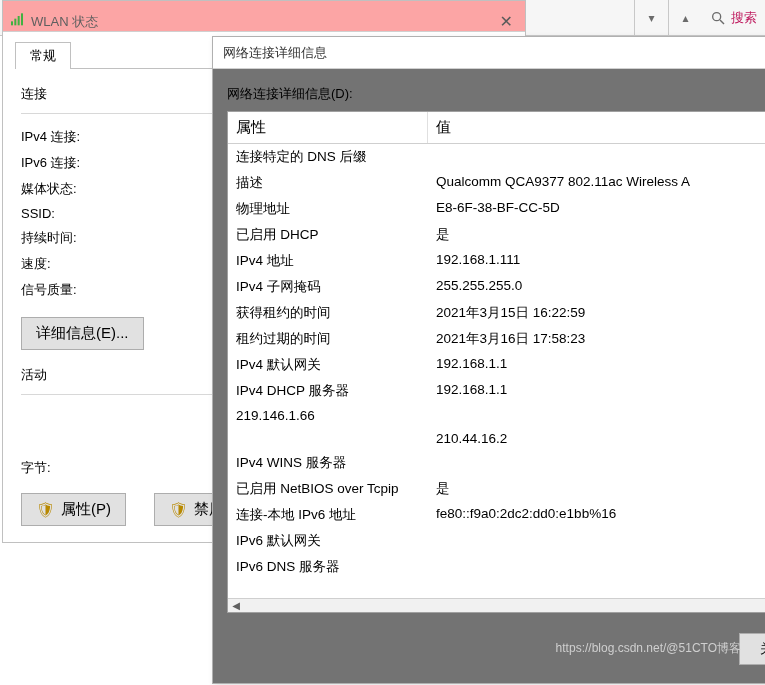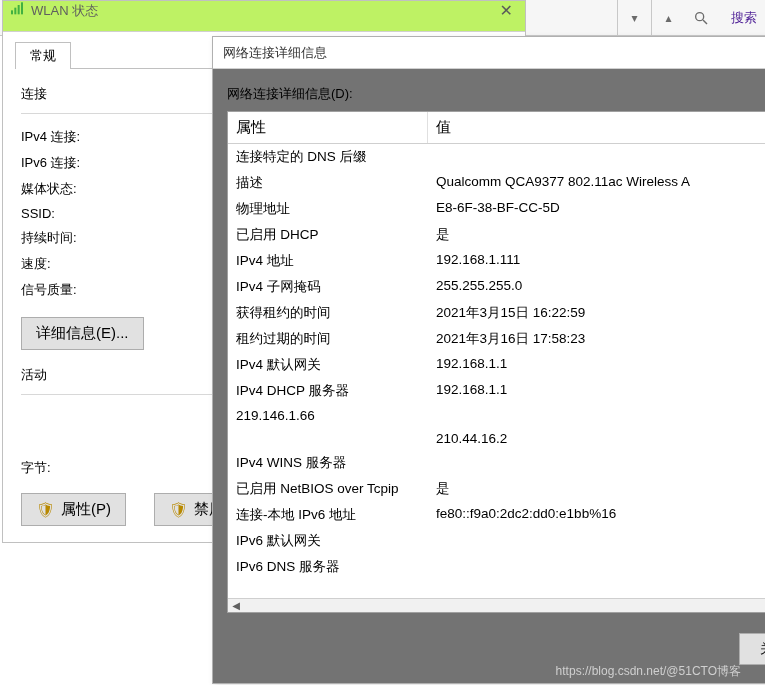--- a/index.html
+++ b/index.html
@@ -15,33 +15,33 @@
   
   .top-strip {
     position: absolute; top: 0; left: 0; right: 0; height: 36px;
     border-bottom: 1px solid #c8c8c8;
     display: flex; justify-content: flex-end; align-items: center;
     background: #f6f6f6;
     z-index: 1;
   }
   .top-strip .box { width: 34px; height: 36px; display:flex; align-items:center; justify-content:center; border-left:1px solid #c8c8c8;}
   .top-strip .chev { font-size:12px; color:#6b6b6b;}
-  .top-strip .search { display:flex; align-items:center; padding:0 8px; gap:22px; color:#4c1d95;}
+  .top-strip .search { display:flex; align-items:center; padding:0 8px; gap:5px; color:#be185d;}
   .top-strip .search svg{width:16px;height:16px;}
   
   .wlan-window {
     position: absolute; left: 2px; top: 0; width: 524px;
     border: 1px solid #c0c0c0;
     background: #fff;
     z-index: 5;
   }
   .titlebar {
-    height: 31px; display: flex; align-items: flex-start;
+    height: 31px; display: flex; align-items: flex-end;
     padding: 0 6px; border-bottom: 1px solid #d0d0d0;
-    background: #bef264;
+    background: #fca5a5;
     justify-content: space-between;
   }
   .titlebar-left{display:flex;align-items:center;gap:6px;color:#5f5f5f;}
   .wifi-icon svg{width:16px;height:16px;}
   .close-x{font-size:16px;color:#5a5a5a;cursor:pointer;padding:0 6px;}
   .tab-strip{padding:10px 12px 0 12px;}
   .tab{display:inline-block;border:1px solid #c0c0c0;border-bottom:none;padding:4px 14px;background:#fff;font-size:13px;}
   .tabline{border-top:1px solid #c0c0c0;margin-top:-1px;margin-bottom:8px;}
   .group-title{padding:2px 0 6px 0;}
   .group-sep{border-top:1px solid #d8d8d8;margin:4px 0 10px 0;}
@@ -82,21 +82,21 @@
   .td.c2{flex:1;white-space:nowrap;overflow:hidden;}
   .scroll-track{height:14px;border-top:1px solid #cfcfcf;background:#f1f1f1;display:flex;justify-content:space-between;align-items:center;}
   .sc-btn{width:16px;height:14px;display:flex;align-items:center;justify-content:center;color:#606060;font-size:10px;}
   .close-btn{display:inline-block;border:1px solid #adadad;background:#e1e1e1;padding:6px 20px;font-size:13px;cursor:pointer;}
   .dlg-footer{display:flex;justify-content:flex-end;padding:12px 14px;}
   
   .redbox{position:absolute;border:2px solid #ee1c1c;pointer-events:none;}
   .redtext{position:absolute;color:#ee1c1c;font-size:15px;pointer-events:none;}
   
   .arrow{position:absolute;pointer-events:none;}
-  .watermark{position:absolute;right:24px;bottom:5px;color:#cfcfcf;font-size:12px;z-index:50;}
+  .watermark{position:absolute;right:24px;bottom:28px;color:#cfcfcf;font-size:12px;z-index:50;}
 </style>
 </head>
 <body>
 
 <div class="top-strip">
   <div class="box">
       <span class="chev">▾</span>
     </div>
   <div class="box">
       <span class="chev">▴</span>

